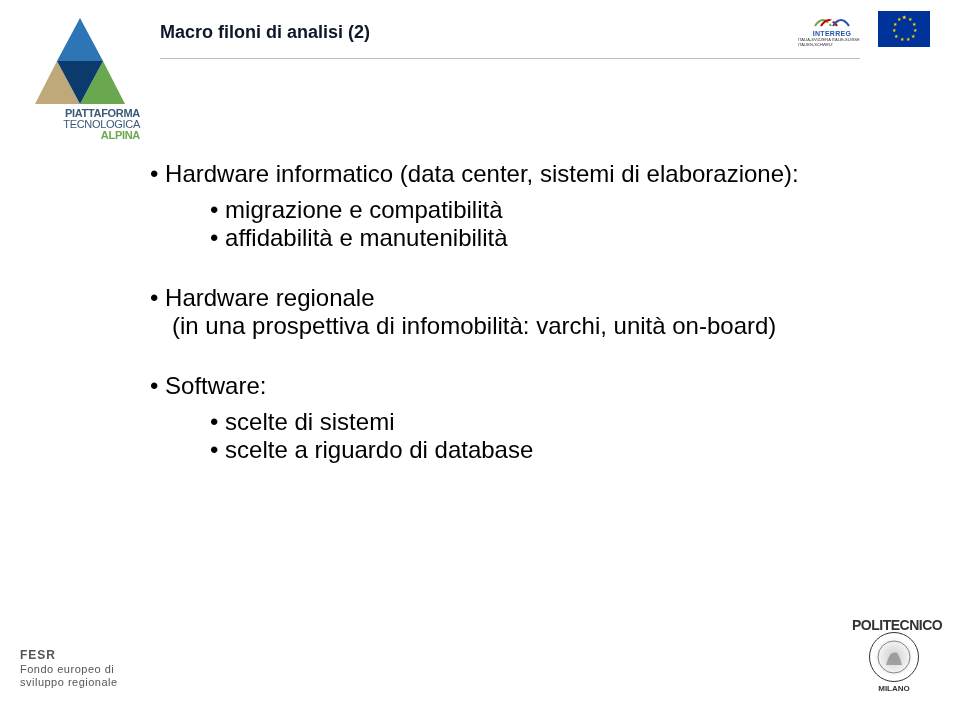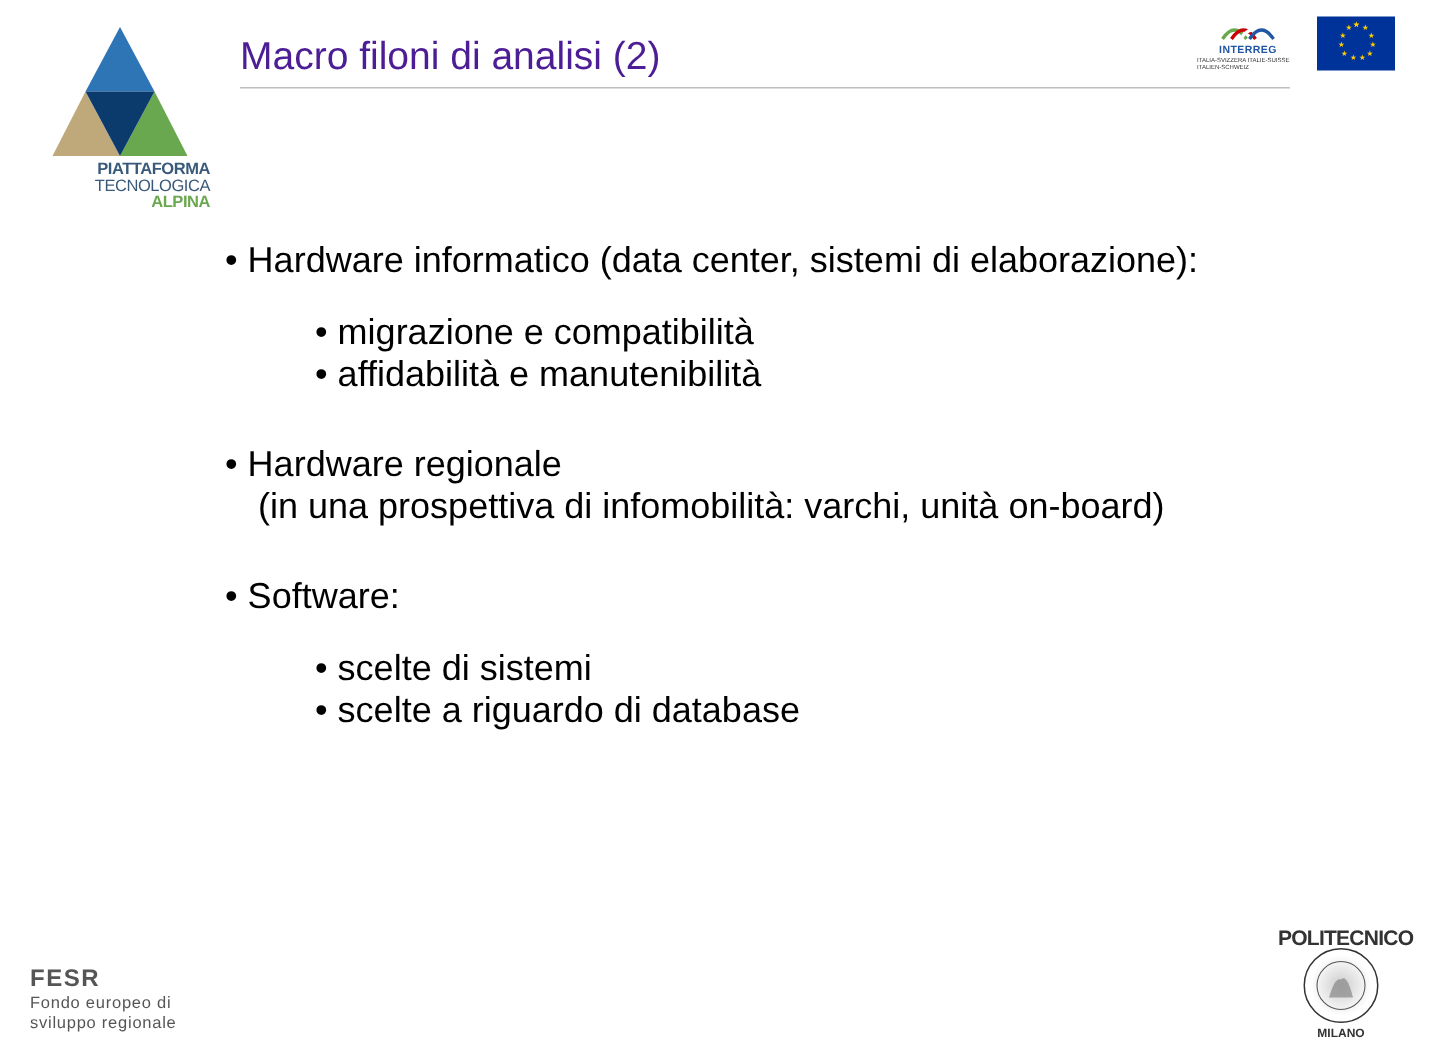--- a/index.html
+++ b/index.html
@@ -14,23 +14,23 @@
     .header {
       position: absolute;
       top: 22px;
       left: 160px;
       right: 100px;
       display: flex;
       justify-content: space-between;
       align-items: flex-start;
     }
     .title {
-      font-size: 26px;
-      font-weight: normal;
-      color: #4c1d95;
+      font-size: 18px;
+      font-weight: bold;
+      color: #0f172a;
     }
     .title-hr {
       position: absolute;
       top: 58px;
       left: 160px;
       right: 100px;
       border: none;
       border-top: 1px solid #bfbfbf;
     }
     .header-logos {
@@ -121,35 +121,35 @@
       color: #000;
     }
     .content ul { list-style: none; }
     .content > ul > li { margin-bottom: 32px; }
     .content > ul > li::before {
       content: "• ";
       color: #000;
     }
     .content .sub {
       margin-left: 60px;
-      margin-top: 20px;
+      margin-top: 8px;
     }
     .content .sub li::before {
       content: "• ";
     }
     .footer {
       position: absolute;
       bottom: 18px;
       left: 20px;
       font-size: 11px;
       color: #555;
       line-height: 1.2;
       letter-spacing: 0.5px;
     }
-    .footer .fesr { font-weight: bold; font-size: 16px; letter-spacing: 1px; }
+    .footer .fesr { font-weight: bold; font-size: 12px; letter-spacing: 1px; }
     .poli-logo {
       position: absolute;
       bottom: 14px;
       right: 24px;
       width: 84px;
       text-align: center;
     }
     .poli-circle {
       width: 50px; height: 50px;
       border: 1.5px solid #333;

